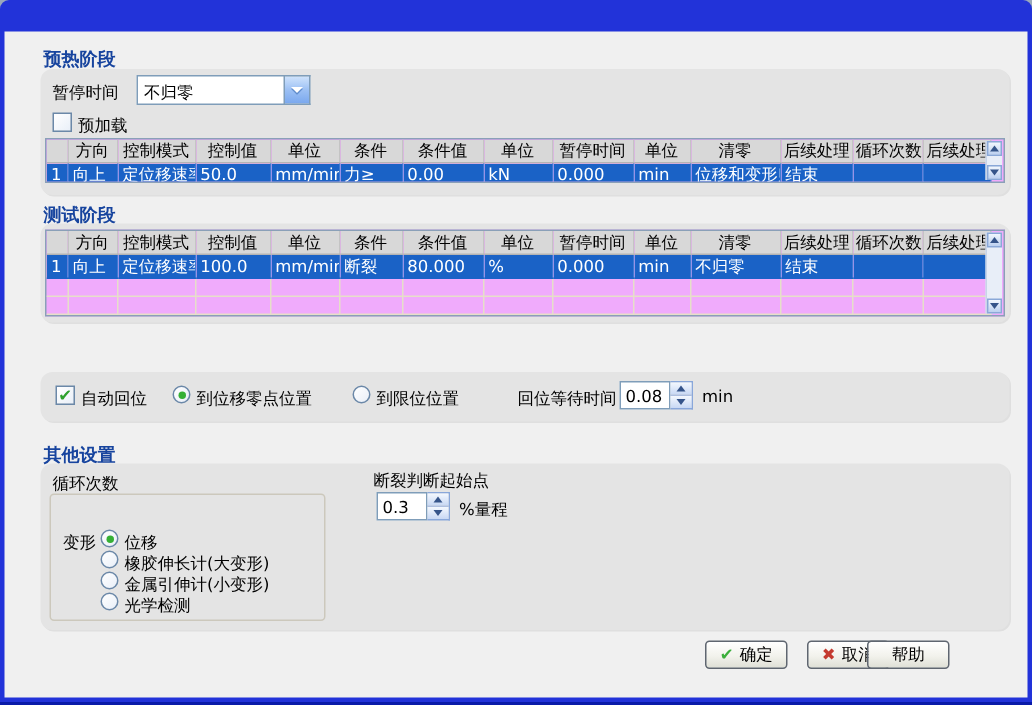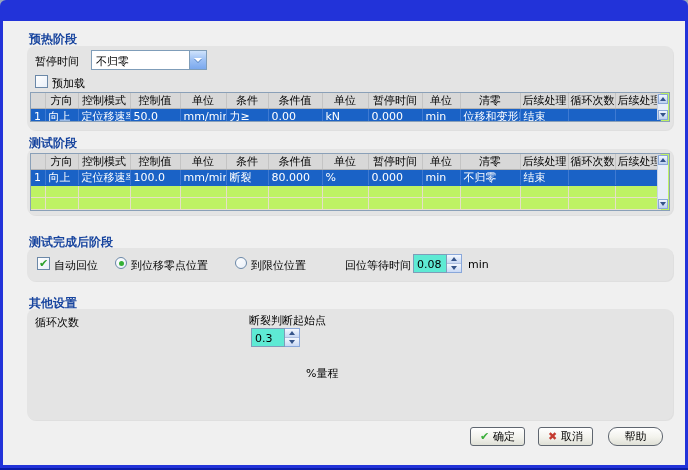--- a/index.html
+++ b/index.html
@@ -49,34 +49,34 @@
   
   .checkbox { position:absolute; width:13px; height:13px; border:1px solid #6b88a8;
     background:linear-gradient(135deg,#ffffff,#e9eff8); display:flex; align-items:center; justify-content:center; }
   .chk-glyph { color:#2ca02c; font-size:11px; font-weight:bold; line-height:11px; }
   .radio { position:absolute; width:12px; height:12px; border:1px solid #6b88a8; border-radius:50%;
     background:linear-gradient(135deg,#ffffff,#e9eff8); display:flex; align-items:center; justify-content:center; }
   .radio .dot { width:5px; height:5px; border-radius:50%; background:#35b035; }
 
   
   .spinner { position:absolute; display:flex; height:19px; }
-  .spin-field { width:34px; height:19px; border:1px solid #7f9db9; background:#5eead4;
+  .spin-field { width:34px; height:19px; border:1px solid #7f9db9; background:#ffffff;
     font-size:11px; padding:3px 3px; }
   .spin-btns { width:15px; height:19px; display:flex; flex-direction:column; border:1px solid #89a7da; border-left:none; }
   .spin-btn { flex:1; background:linear-gradient(180deg,#f4f8fe,#c8d8f4);
     display:flex; align-items:center; justify-content:center; border-bottom:1px solid #aebfe0; }
   .spin-btn:last-child { border-bottom:none; }
 
   .tri-up { width:0; height:0; border-left:3px solid transparent; border-right:3px solid transparent;
     border-bottom:4px solid #35548a; }
   .tri-down { width:0; height:0; border-left:3px solid transparent; border-right:3px solid transparent;
     border-top:4px solid #35548a; }
 
   
-  .grid-wrap { position:absolute; width:640px; background:#bef264; border:1px solid #8aa0b8; overflow:hidden; }
+  .grid-wrap { position:absolute; width:640px; background:#f0abfc; border:1px solid #8aa0b8; overflow:hidden; }
   .grid-wrap table { border-collapse:collapse; table-layout:fixed; width:627px; font-size:11px; }
   .grid-wrap th { background:#d8d8d8; font-weight:normal; height:13px; padding:0 2px;
     border-right:1px solid #c4c4c4; border-bottom:1px solid #b4b4b4;
     text-align:center; overflow:hidden; white-space:nowrap; }
   .grid-wrap td { height:13px; padding:0 3px; overflow:hidden; white-space:nowrap;
     border-right:1px solid #e6dfc8; border-bottom:1px solid #e6dfc8; }
   tr.sel td { background:#1a62c6; color:#fff; border-right-color:#3f7ad2; border-bottom-color:#1a62c6; }
   tr.empty td { height:12px; }
 
   .vscroll { position:absolute; top:1px; right:1px; bottom:1px; width:11px;
@@ -286,21 +286,20 @@
           <div class="sb up">
               <i class="tri-up"></i>
             </div>
           <div class="sb down">
               <i class="tri-down"></i>
             </div>
         </div>
       </div>
     </div>
 
-    <div class="heading" style="left:26px;top:213px;">测试完成后阶段</div>
     <div class="panel" style="left:24px;top:227px;width:646px;height:33px;">
       <span class="checkbox" style="left:10px;top:9px;">
           <span class="chk-glyph">✔</span>
         </span>
       <span class="lbl" style="left:27px;top:10px;">自动回位</span>
       <span class="radio" style="left:88px;top:9px;">
           <span class="dot"></span>
         </span>
       <span class="lbl" style="left:104px;top:10px;">到位移零点位置</span>
       <span class="radio" style="left:208px;top:9px;"></span>
@@ -316,41 +315,54 @@
               <i class="tri-down"></i>
             </span>
         </span>
       </div>
       <span class="lbl" style="left:441px;top:10px;">min</span>
     </div>
 
     <div class="heading" style="left:26px;top:274px;">其他设置</div>
     <div class="panel" style="left:24px;top:288px;width:646px;height:111px;">
       <span class="lbl" style="left:8px;top:6px;">循环次数</span>
+      <div class="groupbox" style="left:6px;top:20px;width:184px;height:85px;">
+        <span class="lbl" style="left:8px;top:24px;">变形</span>
+        <span class="radio" style="left:33px;top:23px;">
+            <span class="dot"></span>
+          </span>
+        <span class="lbl" style="left:49px;top:24px;">位移</span>
+        <span class="radio" style="left:33px;top:37px;"></span>
+        <span class="lbl" style="left:49px;top:38px;">橡胶伸长计(大变形)</span>
+        <span class="radio" style="left:33px;top:51px;"></span>
+        <span class="lbl" style="left:49px;top:52px;">金属引伸计(小变形)</span>
+        <span class="radio" style="left:33px;top:65px;"></span>
+        <span class="lbl" style="left:49px;top:66px;">光学检测</span>
+      </div>
       <span class="lbl" style="left:222px;top:4px;">断裂判断起始点</span>
       <div class="spinner" style="left:224px;top:19px;">
         <span class="spin-field">0.3</span>
         <span class="spin-btns">
           <span class="spin-btn">
               <i class="tri-up"></i>
             </span>
           <span class="spin-btn">
               <i class="tri-down"></i>
             </span>
         </span>
       </div>
-      <span class="lbl" style="left:279px;top:23px;margin-top:34px;">%量程</span>
+      <span class="lbl" style="left:279px;top:23px;">%量程</span>
     </div>
 
     <div class="btn" style="left:467px;top:406px;">
       <span class="ok-glyph">✔</span>
       <span>确定</span>
     </div>
     <div class="btn" style="left:535px;top:406px;">
       <span class="cancel-glyph">✖</span>
       <span>取消</span>
     </div>
-    <div class="btn" style="left:605px;top:406px;border-radius:9px;">
+    <div class="btn" style="left:575px;top:406px;">
       <span>帮助</span>
     </div>
 
   </div>
 </div>
 
 </body></html>

